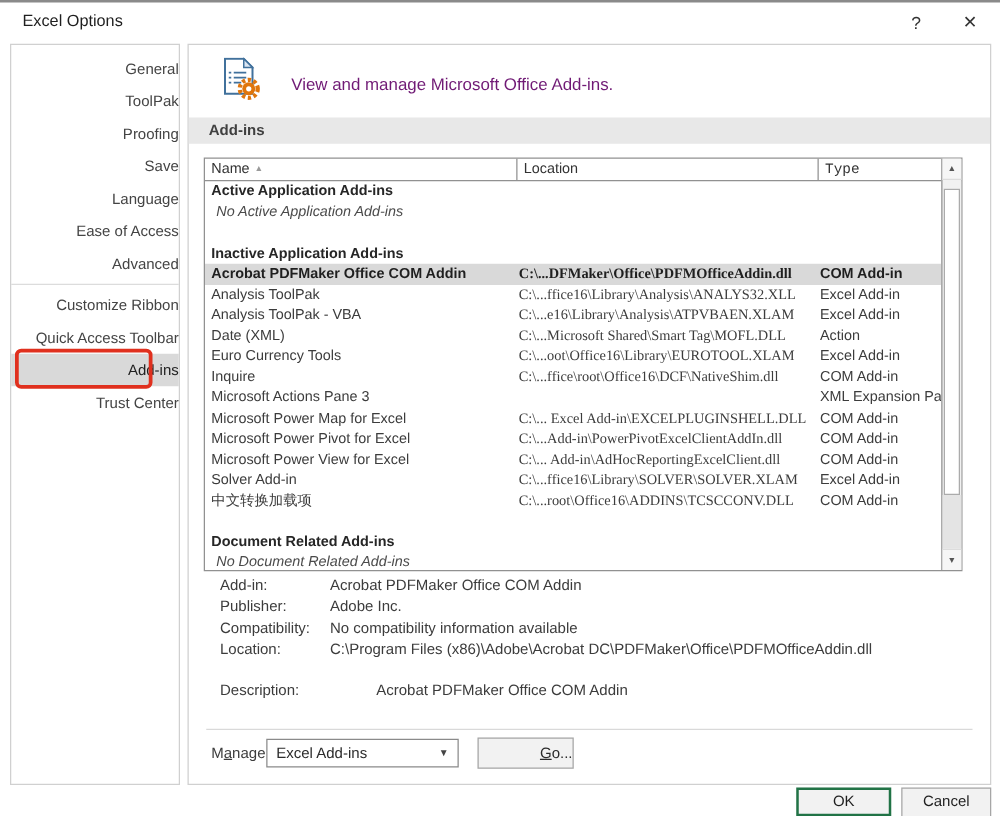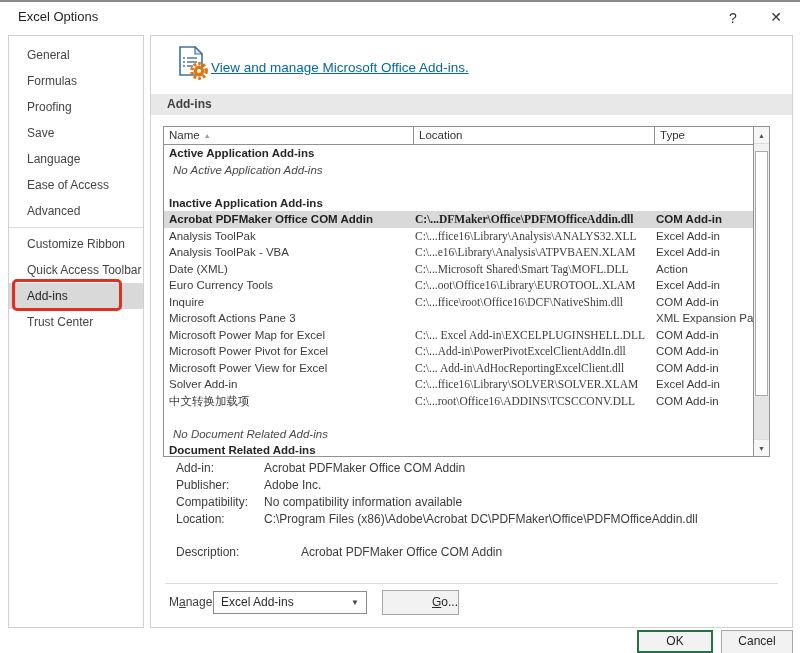--- a/index.html
+++ b/index.html
@@ -5,38 +5,38 @@
   * { margin:0; padding:0; box-sizing:border-box; }
   html,body { width:800px; height:653px; background:#fff; font-family:"Liberation Sans","DejaVu Sans",sans-serif; color:#3c3c3c; }
   .dialog { position:relative; width:800px; height:653px; background:#fff; border-top:2px solid #8a8a8a; overflow:hidden; }
 
   
   .titlebar-title { position:absolute; left:18px; top:7px; font-size:13px; color:#1f1f1f; }
   .tb-help { position:absolute; left:722px; top:5px; width:22px; height:22px; font-size:14px; color:#333; text-align:center; line-height:22px; cursor:default; }
   .tb-close { position:absolute; left:763px; top:3px; width:26px; height:24px; font-size:14px; color:#333; text-align:center; line-height:24px; cursor:default; }
 
   
-  .sidebar { position:absolute; left:8px; top:33px; width:136px; height:593px; border:1px solid #d0d0d0; background:#fff; padding-top:6px; }
+  .sidebar { position:absolute; left:8px; top:33px; width:136px; height:593px; border:1px solid #d0d0d0; background:#fff; padding-top:6px;text-align:right; }
   .side-item { height:26px; line-height:26px; padding-left:18px; font-size:12px; color:#444; white-space:nowrap; cursor:default; }
   .side-item.selected { background:#d9d9d9; color:#1f1f1f; }
   .side-divider { height:0; border-top:1px solid #dcdcdc; margin:3px 0; }
   .red-annot { position:absolute; left:3px; top:243px; width:110px; height:32px; border:3px solid #e0301e; border-radius:5px; pointer-events:none; }
 
   
   .panel { position:absolute; left:150px; top:33px; width:643px; height:593px; border:1px solid #d0d0d0; background:#fff; }
   .hdr-icon { position:absolute; left:26px; top:10px; width:32px; height:34px; }
-  .hdr-text { position:absolute; left:60px; top:24px; font-size:13.5px; color:#0369a1;text-decoration:underline; }
+  .hdr-text { position:absolute; left:82px; top:24px; font-size:13.5px; color:#701a75; }
   .band { position:absolute; left:0; top:58px; width:641px; height:21px; background:#e8e8e8; }
   .band span { display:block; padding-left:16px; line-height:21px; font-size:12px; font-weight:bold; color:#404040; }
 
   
   .grid { position:absolute; left:12px; top:90px; width:607px; height:331px; border:1px solid #919191; background:#fff; font-size:11.5px; }
   .g-head { display:flex; height:18px; border-bottom:1px solid #919191; color:#333; }
   .g-head .c { line-height:17px; padding-left:5px; border-right:1px solid #919191; overflow:hidden; white-space:nowrap; }
-  .c-name { width:250px; } .c-loc { width:241px; } .c-type { flex:1; }
+  .c-name { width:250px; } .c-loc { width:241px; } .c-type { flex:1;font-family:Liberation Mono, monospace; }
   .sortglyph { font-size:7px; color:#9a9a9a; margin-left:4px; vertical-align:1px; }
   .g-body { position:absolute; left:0; top:18px; right:16px; bottom:0; overflow:hidden; }
   .g-row { display:flex; height:16.5px; line-height:16.5px; white-space:nowrap; }
   .g-row .cell { overflow:hidden; }
   .g-row .n { width:250px; padding-left:5px; }
   .g-row .l { width:241px; padding-left:1px;font-family:Liberation Serif, serif; }
   .g-row .t { flex:1; padding-left:1px; }
   .g-row.grp { font-weight:bold; color:#262626;flex-direction:column; }
   .g-row.emp { font-style:italic; color:#4a4a4a; }
   .g-row.emp .n { padding-left:9px; }
@@ -74,21 +74,21 @@
 <body>
 
 <div class="dialog">
 
   <div class="titlebar-title">Excel Options</div>
   <div class="tb-help">?</div>
   <div class="tb-close">✕</div>
 
   <div class="sidebar">
     <div class="side-item">General</div>
-    <div class="side-item">Formulas</div>
+    <div class="side-item">ToolPak</div>
     <div class="side-item">Proofing</div>
     <div class="side-item">Save</div>
     <div class="side-item">Language</div>
     <div class="side-item">Ease of Access</div>
     <div class="side-item">Advanced</div>
     <div class="side-divider"></div>
     <div class="side-item">Customize Ribbon</div>
     <div class="side-item">Quick Access Toolbar</div>
     <div class="side-item selected">Add-ins</div>
     <div class="side-item">Trust Center</div>
@@ -205,27 +205,27 @@
         <div class="g-row">
             <div class="cell n">中文转换加载项</div>
             <div class="cell l">C:\...root\Office16\ADDINS\TCSCCONV.DLL</div>
             <div class="cell t">COM Add-in</div>
           </div>
         <div class="g-row">
             <div class="cell n"></div>
             <div class="cell l"></div>
             <div class="cell t"></div>
           </div>
+        <div class="g-row grp">
+            <div class="cell n">Document Related Add-ins</div>
+            <div class="cell l"></div>
+            <div class="cell t"></div>
+          </div>
         <div class="g-row emp">
             <div class="cell n">No Document Related Add-ins</div>
-            <div class="cell l"></div>
-            <div class="cell t"></div>
-          </div>
-        <div class="g-row grp">
-            <div class="cell n">Document Related Add-ins</div>
             <div class="cell l"></div>
             <div class="cell t"></div>
           </div>
       </div>
       <div class="sbar">
         <div class="sb-btn up">▲</div>
         <div class="sb-thumb"></div>
         <div class="sb-track-low"></div>
         <div class="sb-btn dn">▼</div>
       </div>

